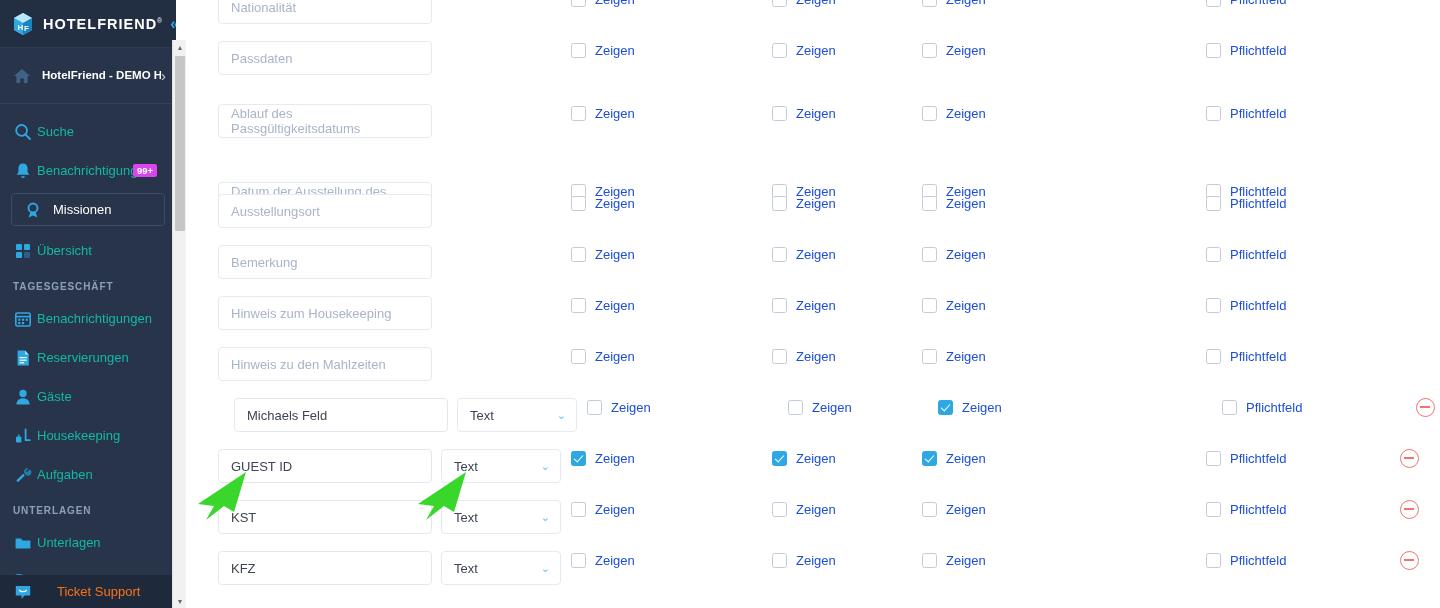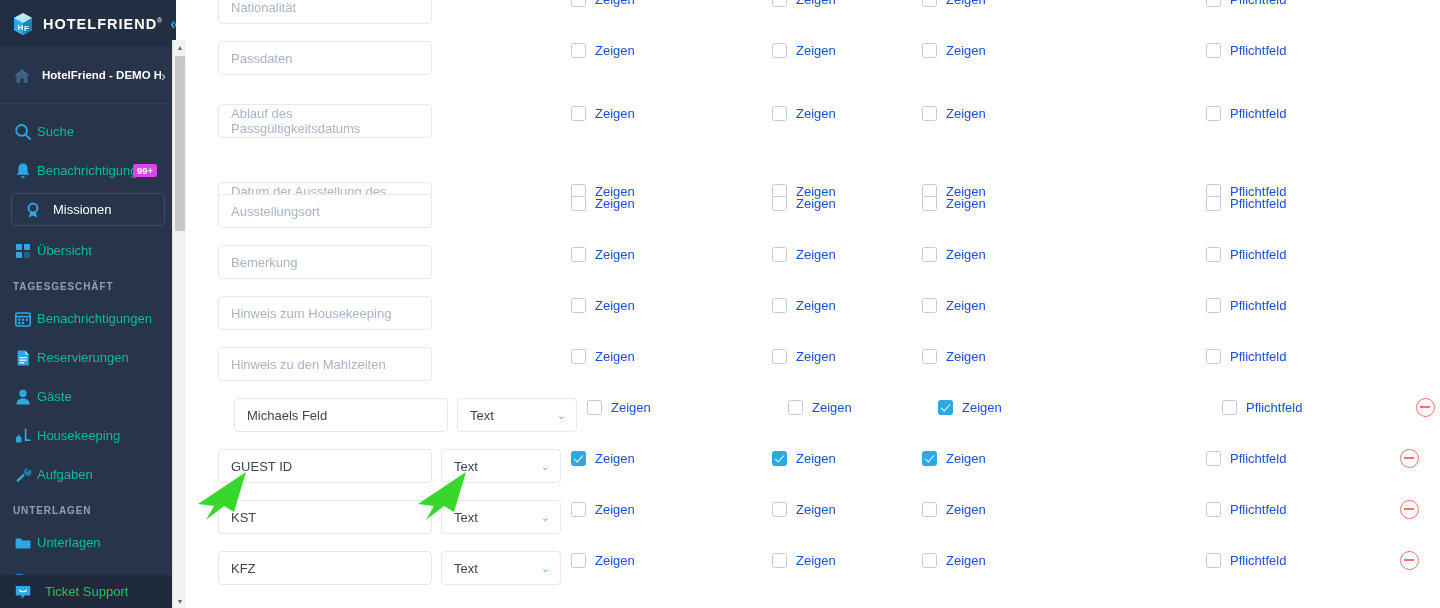--- a/index.html
+++ b/index.html
@@ -81,21 +81,21 @@
   }
   .sb-missionen .ic { width: 18px; height: 18px; color: #2ea8e3; }
   .sb-missionen .lbl { margin-left: 11px; font-size: 13px; color: #ffffff; font-weight: 500; }
 
   .sb-ticket {
     position: absolute; left: 0; bottom: 0;
     width: 188px; height: 33px; background: #1e293c;
     display: flex; align-items: center; padding-left: 13px; cursor: pointer;
   }
   .sb-ticket .ic { width: 20px; height: 20px; color: #2ea8e3; }
-  .sb-ticket .lbl { margin-left: 12px; font-size: 13px; color: #22c55e; }
+  .sb-ticket .lbl { margin-left: 24px; font-size: 13px; color: #f97316; }
 
   
   #sb-scrollbar {
     position: absolute; left: 172px; top: 40px;
     width: 14px; height: 568px; background: #f1f1f1;
     border-left: 1px solid #e2e2e2;
   }
   #sb-scrollbar .arw {
     position: absolute; left: 0; width: 14px; height: 14px;
     display: flex; align-items: center; justify-content: center;

